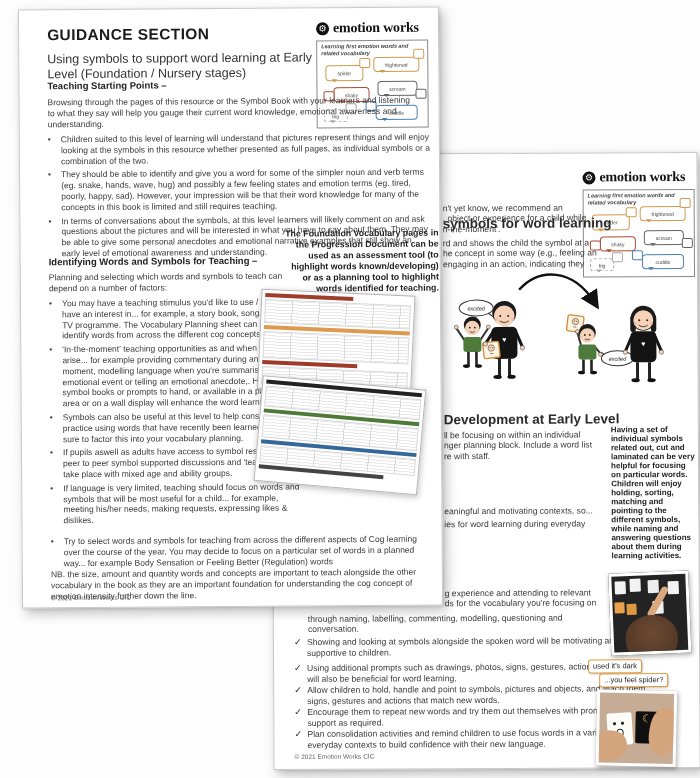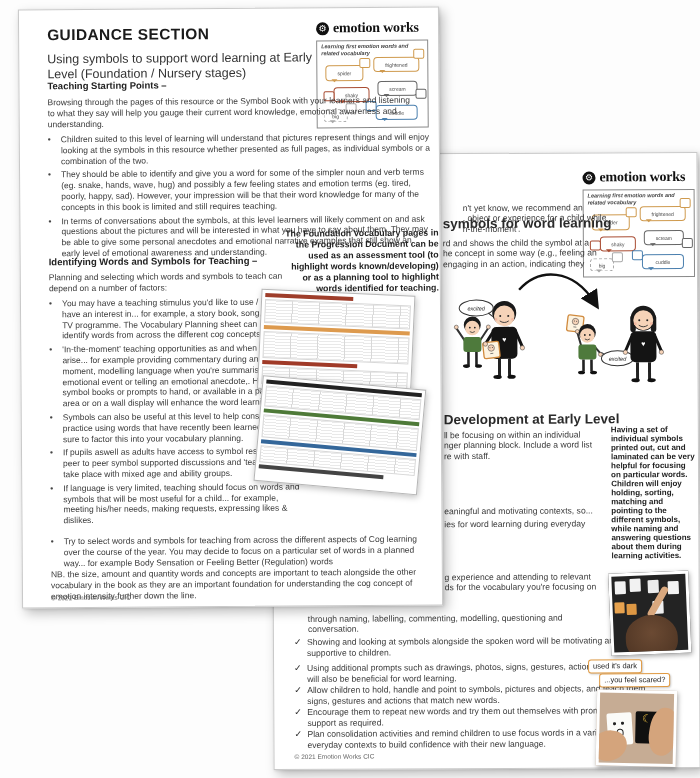--- a/index.html
+++ b/index.html
@@ -90,21 +90,21 @@
           </div>
         <div class="bsq c-lg" style="left:28px;top:62px;"></div>
         <div class="bubble c-bl" style="left:58px;top:64px;width:40px;height:13px;">
             <span>cuddle</span>
           </div>
         <div class="bsq c-bl" style="left:48px;top:60px;"></div>
       </div>
     </div>
 
     <div class="abs p2-heading" style="left:171px;top:26px;margin-top:36px;">symbols for word learning</div>
-    <div class="abs" style="left:171px;top:49px;padding-left:20px;">
+    <div class="abs" style="left:171px;top:49px;">
       <div class="frag">n't yet know, we recommend an</div>
       <div class="frag">, object or experience for a child while</div>
       <div class="frag">n-the-moment'.</div>
     </div>
     <div class="abs" style="left:171px;top:84px;">
       <div class="frag">rd and shows the child the symbol at a</div>
       <div class="frag">he concept in some way (e.g., feeling an</div>
       <div class="frag">engaging in an action, indicating they</div>
     </div>
 
@@ -214,21 +214,21 @@
 
     <div class="abs" style="left:171px;top:276px;">
       <div class="frag">ll be focusing on within an individual</div>
       <div class="frag">nger planning block. Include a word list</div>
       <div class="frag">re with staff.</div>
     </div>
 
     <div class="abs p2-heading" style="left:171px;top:258px;">Development at Early Level</div>
     <div class="abs frag" style="left:171px;top:352px;">eaningful and motivating contexts, so...</div>
     <div class="abs frag" style="left:171px;top:365px;">ies for word learning during everyday</div>
-    <div class="abs" style="left:171px;top:418px;">
+    <div class="abs" style="left:171px;top:434px;">
       <div class="frag">g experience and attending to relevant</div>
       <div class="frag">ds for the vocabulary you're focusing on</div>
     </div>
     <div class="abs" style="left:34px;top:459px;">
       <div class="frag">through naming, labelling, commenting, modelling, questioning and</div>
       <div class="frag">conversation.</div>
     </div>
 
     <div class="abs check-row" style="left:20px;top:482px;">
       <span class="check-mark">✓</span>
@@ -246,36 +246,36 @@
       <span class="check-mark">✓</span>
       <span class="check-txt">Encourage them to repeat new words and try them out themselves with prompts and support as required.</span>
     </div>
     <div class="abs check-row" style="left:20px;top:574px;">
       <span class="check-mark">✓</span>
       <span class="check-txt">Plan consolidation activities and remind children to use focus words in a variety of everyday contexts to build confidence with their new language.</span>
     </div>
 
     <div class="abs footer-txt" style="left:20px;top:598px;">© 2021 Emotion Works CIC</div>
 
-    <div class="abs sidebar-note" style="left:338px;top:272px;width:84px;">Having a set of individual symbols printed out, cut and laminated can be very helpful for focusing on particular words. Children will enjoy holding, sorting, matching and pointing to the different symbols, while naming and answering questions about them during learning activities.</div>
+    <div class="abs sidebar-note" style="left:338px;top:272px;width:84px;">Having a set of individual symbols related out, cut and laminated can be very helpful for focusing on particular words. Children will enjoy holding, sorting, matching and pointing to the different symbols, while naming and answering questions about them during learning activities.</div>
 
     <div class="photo" style="left:336px;top:419px;width:74px;height:76px;transform:rotate(-2deg);background:#232323;">
       <div class="abs" style="left:3px;top:5px;width:11px;height:13px;background:#f2f2f2;border-radius:1px;"></div>
       <div class="abs" style="left:18px;top:3px;width:11px;height:13px;background:#f2f2f2;border-radius:1px;"></div>
       <div class="abs" style="left:36px;top:5px;width:11px;height:13px;background:#ececec;border-radius:1px;"></div>
       <div class="abs" style="left:56px;top:7px;width:11px;height:13px;background:#f2f2f2;border-radius:1px;"></div>
       <div class="abs" style="left:2px;top:26px;width:10px;height:11px;background:#e8a34f;border-radius:1px;"></div>
       <div class="abs" style="left:14px;top:28px;width:10px;height:11px;background:#dd9743;border-radius:1px;"></div>
       <div class="abs" style="left:40px;top:26px;width:11px;height:13px;background:#efefef;border-radius:1px;"></div>
       <div class="abs" style="left:42px;top:10px;width:7px;height:34px;background:#d9a87e;transform:rotate(32deg);border-radius:4px;"></div>
       <div class="abs" style="left:12px;top:40px;width:52px;height:44px;background:radial-gradient(circle at 50% 40%,#6b4a33,#4c3322);border-radius:50% 50% 40% 40%;"></div>
     </div>
 
     <div class="pbubble" style="left:314px;top:506px;">used it's dark</div>
-    <div class="pbubble" style="left:325px;top:520px;">...you feel scared?</div>
+    <div class="pbubble" style="left:325px;top:520px;">...you feel spider?</div>
 
     <div class="photo" style="left:322px;top:537px;width:74px;height:70px;transform:rotate(1.5deg);background:#c6ac94;">
       <div class="abs" style="left:8px;top:20px;width:25px;height:32px;background:#fbfbf8;border-radius:2px;transform:rotate(-5deg);">
         <div class="abs" style="left:6px;top:9px;width:2.5px;height:2.5px;background:#222;border-radius:50%;"></div>
         <div class="abs" style="left:14px;top:9px;width:2.5px;height:2.5px;background:#222;border-radius:50%;"></div>
         <div class="abs" style="left:9px;top:16px;width:5px;height:6px;border:1.3px solid #222;border-radius:50%;"></div>
       </div>
       <div class="abs" style="left:36px;top:18px;width:23px;height:32px;background:#101010;border-radius:2px;color:#f0c040;font-size:11px;line-height:14px;text-align:center;">☾</div>
       <div class="abs" style="left:-8px;top:38px;width:36px;height:30px;background:#d4a47c;border-radius:50%;transform:rotate(-18deg);"></div>
       <div class="abs" style="left:50px;top:14px;width:28px;height:48px;background:#d4a47c;border-radius:45%;transform:rotate(8deg);"></div>

